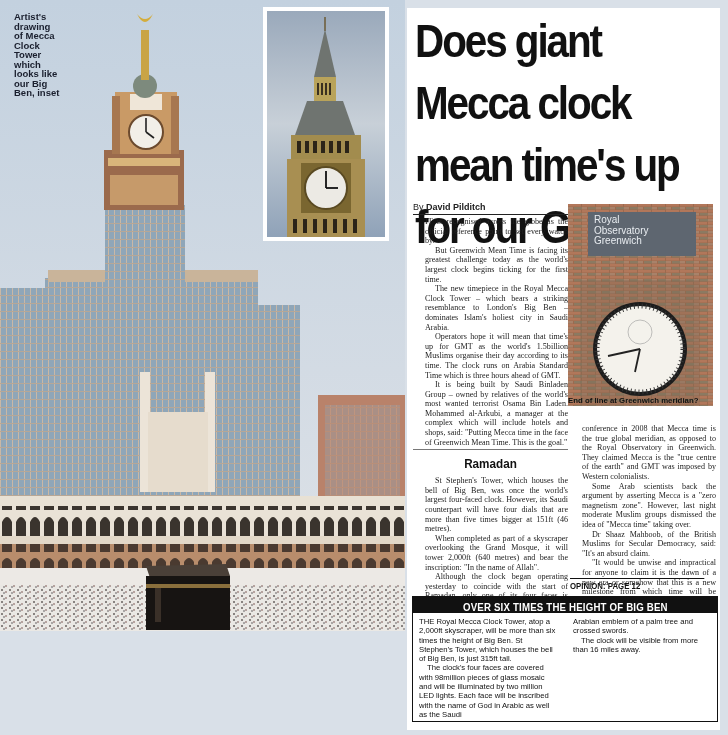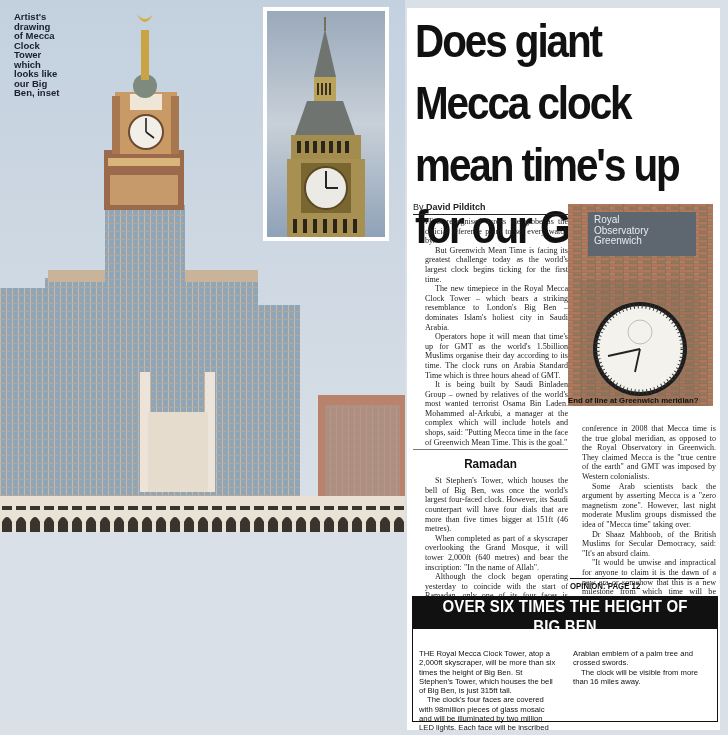--- a/index.html
+++ b/index.html
@@ -1,21 +1,21 @@
 <!DOCTYPE html>
 <html><head>
 <meta charset="utf-8">
 <style>
   * { box-sizing: border-box; margin: 0; padding: 0; }
   html, body { width: 728px; height: 735px; overflow: hidden; background: #d9e0e8; }
   body { position: relative; font-family: "Liberation Serif", serif; }
 
   
   .photo-area {
-    position: absolute; left: 0; top: 0; width: 405px; height: 532px;
+    position: absolute; left: 0; top: 0; width: 405px; height: 631px;
     background: linear-gradient(to bottom, #c6d3e0 0%, #d2dce6 40%, #dde3e8 60%, #e6e8ea 100%);
     overflow: hidden;
   }
   .photo-caption {
     position: absolute; left: 14px; top: 12px; width: 62px;
     font-family: "Liberation Sans", sans-serif; font-weight: bold;
     font-size: 9.5px; line-height: 9.5px; color: #1a1f2e; z-index: 5;
     white-space: pre-line;
   }
   .tower-svg { position: absolute; left: 0; top: 0; width: 405px; height: 735px; }
@@ -85,26 +85,26 @@
     font-family: "Liberation Sans", sans-serif; font-weight: bold; font-size: 8.5px; color: #111;
     transform: scaleX(0.92); transform-origin: left top;
   }
 
   
   .factbox {
     position: absolute; left: 7px; top: 596px; width: 306px; height: 126px;
     border: 1px solid #111; background: #fff;
   }
   .factbox-title {
-    background: #111; color: #fff; height: 32px; line-height: 20px; text-align: center;
-    font-family: "Liberation Sans", sans-serif; font-weight: bold; font-size: 17px;
+    background: #111; color: #fff; height: 16px; line-height: 20px; text-align: center;
+    font-family: "Liberation Sans", sans-serif; font-weight: bold; font-size: 11px;
     letter-spacing: 0.2px;
   }
   .factbox-title span { display: inline-block; transform: scaleX(0.88); }
-  .factbox-cols { display: flex; padding: 20px 6px 0 6px; gap: 16px; }
+  .factbox-cols { display: flex; padding: 4px 6px 0 6px; gap: 16px; }
   .factbox-col {
     flex: 1; font-family: "Liberation Sans", sans-serif; font-size: 7.7px; line-height: 9.3px; color: #111;
   }
   .factbox-col p.ind { text-indent: 8px; }
   .factbox-col p { margin: 0; }
 </style>
 </head>
 <body>
 
 <div class="photo-area">

